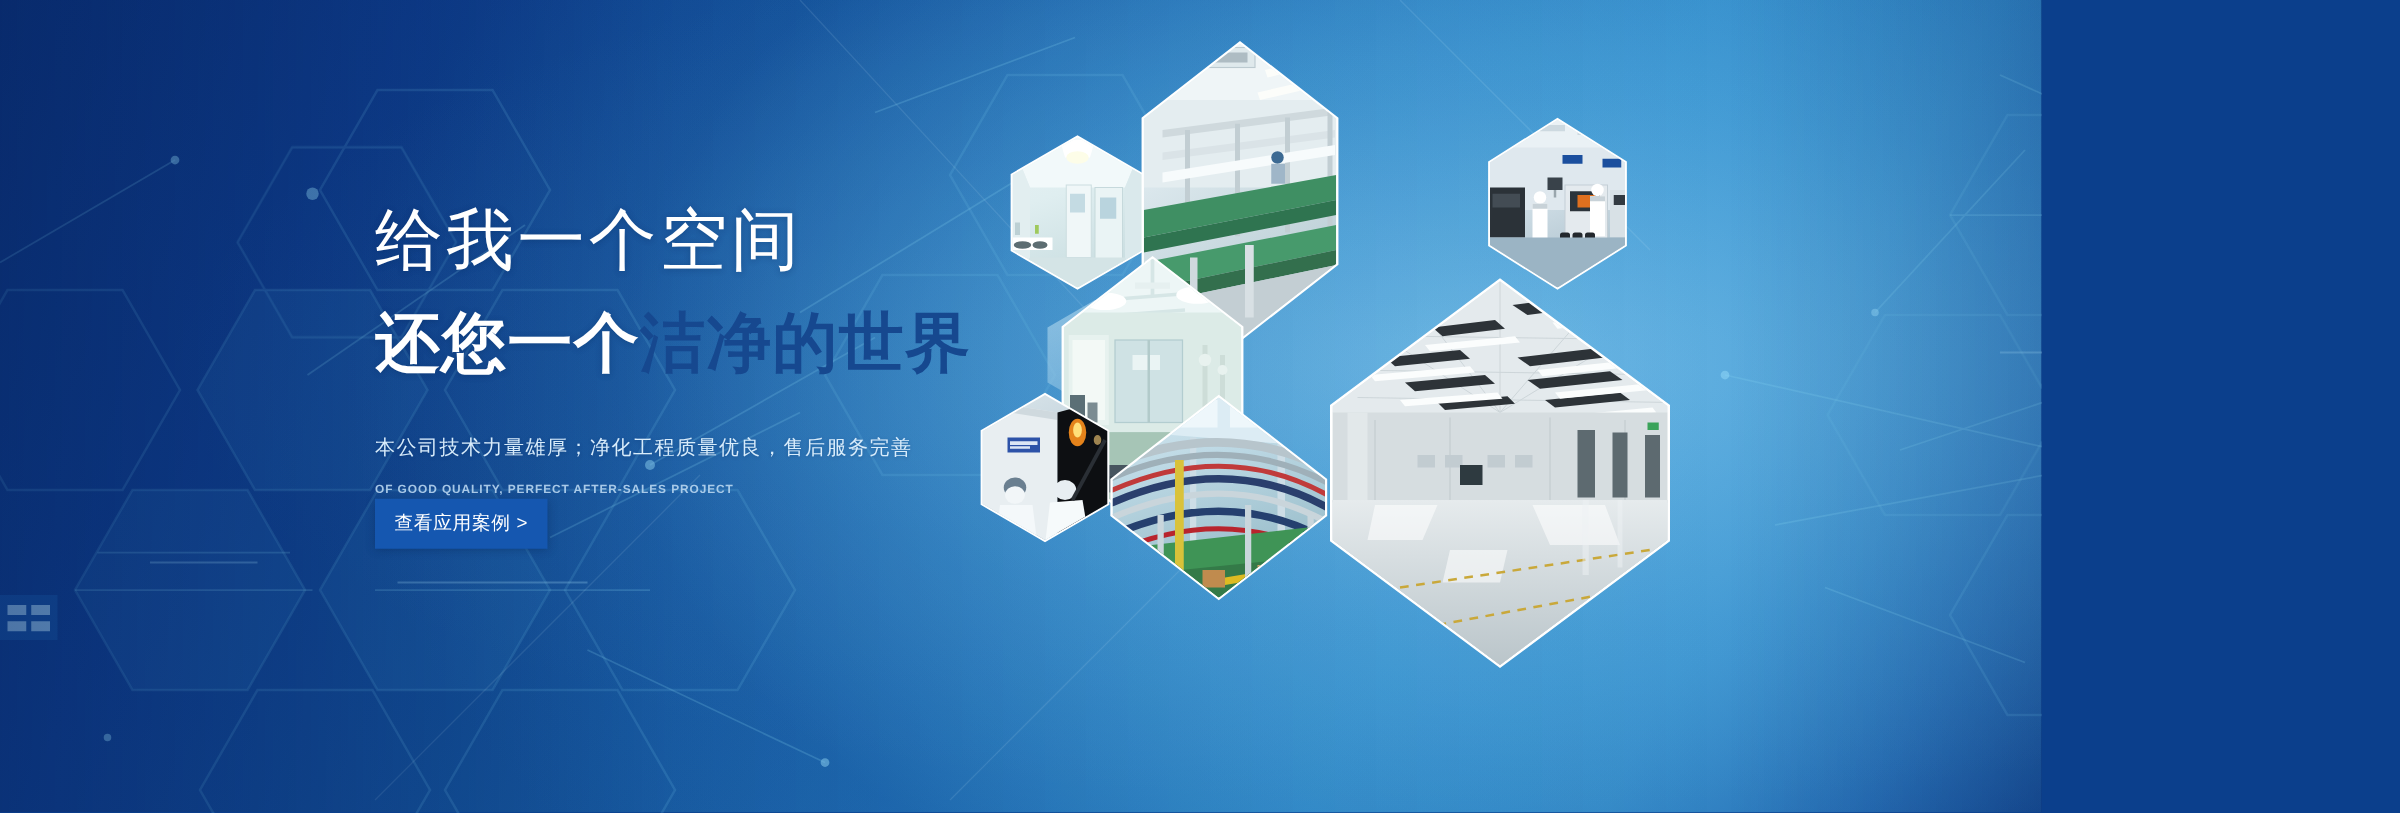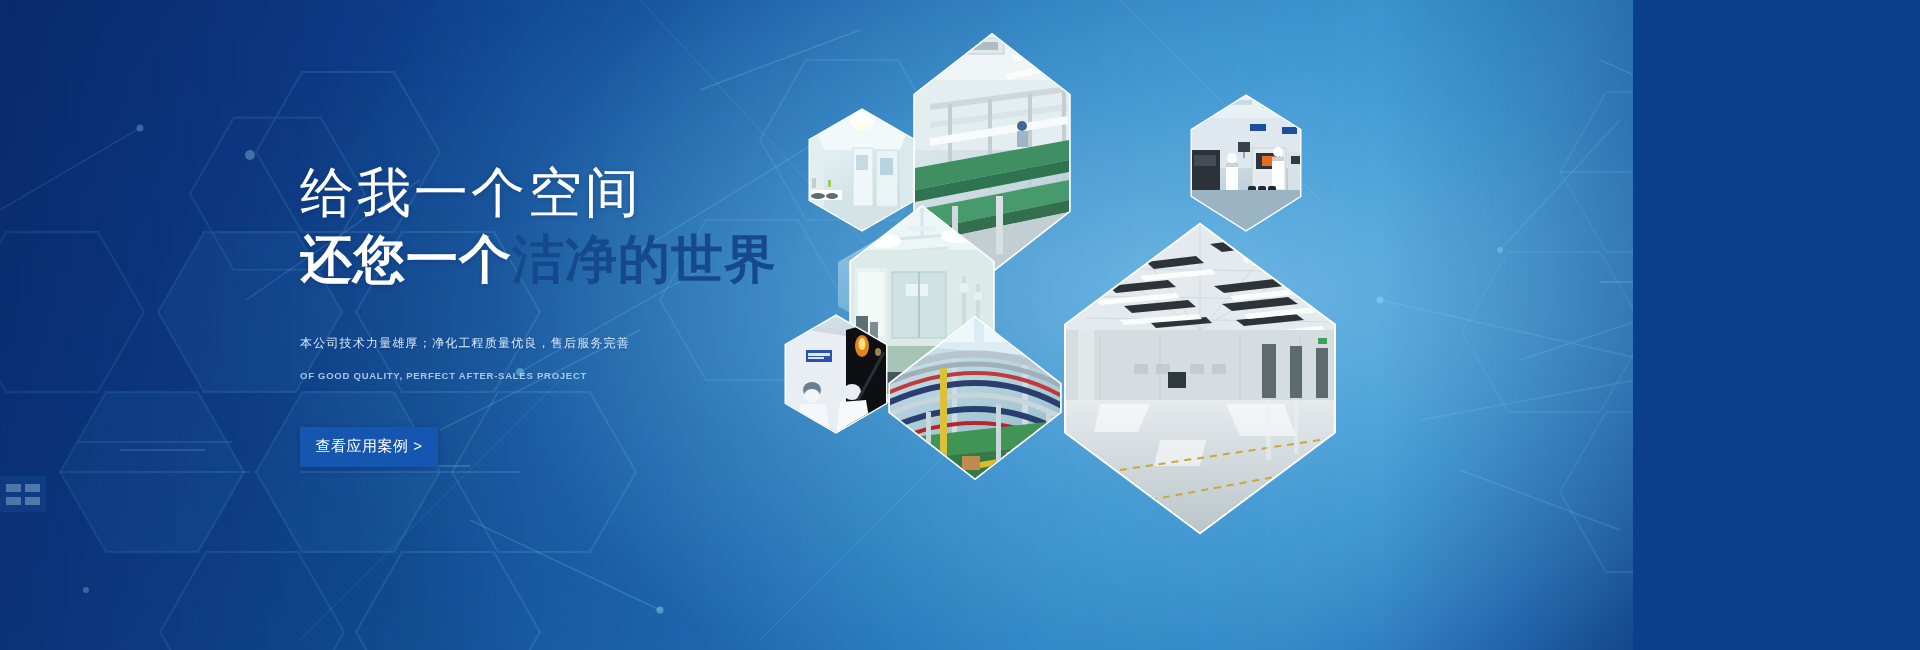--- a/index.html
+++ b/index.html
@@ -22,39 +22,39 @@
   
   .copy { position:absolute; left:300px; top:160px; width:520px; }
 
   .headline-1 {
     font-size:54px; line-height:64px; color:#ffffff;
     font-weight:400; letter-spacing:3px; white-space:nowrap;
     text-shadow:0 1px 5px rgba(4,34,80,0.30);
   }
   .headline-2 {
     font-size:52px; line-height:62px; font-weight:bold;
-    letter-spacing:1px; white-space:nowrap; margin-top:4px;
+    letter-spacing:1px; white-space:nowrap; margin-top:20px;
   }
   .headline-2 .w { color:#ffffff; text-shadow:0 1px 5px rgba(4,34,80,0.30); }
   .headline-2 .b { color:#16488f; }
 
   .subtitle {
-    margin-top:40px; font-size:12px; line-height:26px;
+    margin-top:40px; font-size:16px; line-height:26px;
     color:#d8ecfb; letter-spacing:1.2px; white-space:nowrap;
     text-shadow:0 1px 3px rgba(4,34,80,0.25);
   }
   .eng {
     margin-top:13px; font-size:9.5px; line-height:13.5px;
     color:#bcd9f2; letter-spacing:0.75px; font-weight:bold;
     opacity:0.88; max-width:310px;
   }
 
   .cta {
     display:inline-flex; align-items:center; justify-content:center;
-    margin-top:44px; width:138px; height:40px;
+    width:138px; height:40px;
     background:#1557b0; color:#ffffff;
     font-size:15px; letter-spacing:0.5px; cursor:pointer;
     border:none; font-family:inherit;
     box-shadow:0 2px 7px rgba(3,28,70,0.30);
   }
 
   
   .hexes { position:absolute; inset:0; }
   .hexes svg { display:block; width:1920px; height:650px; }
 </style>

